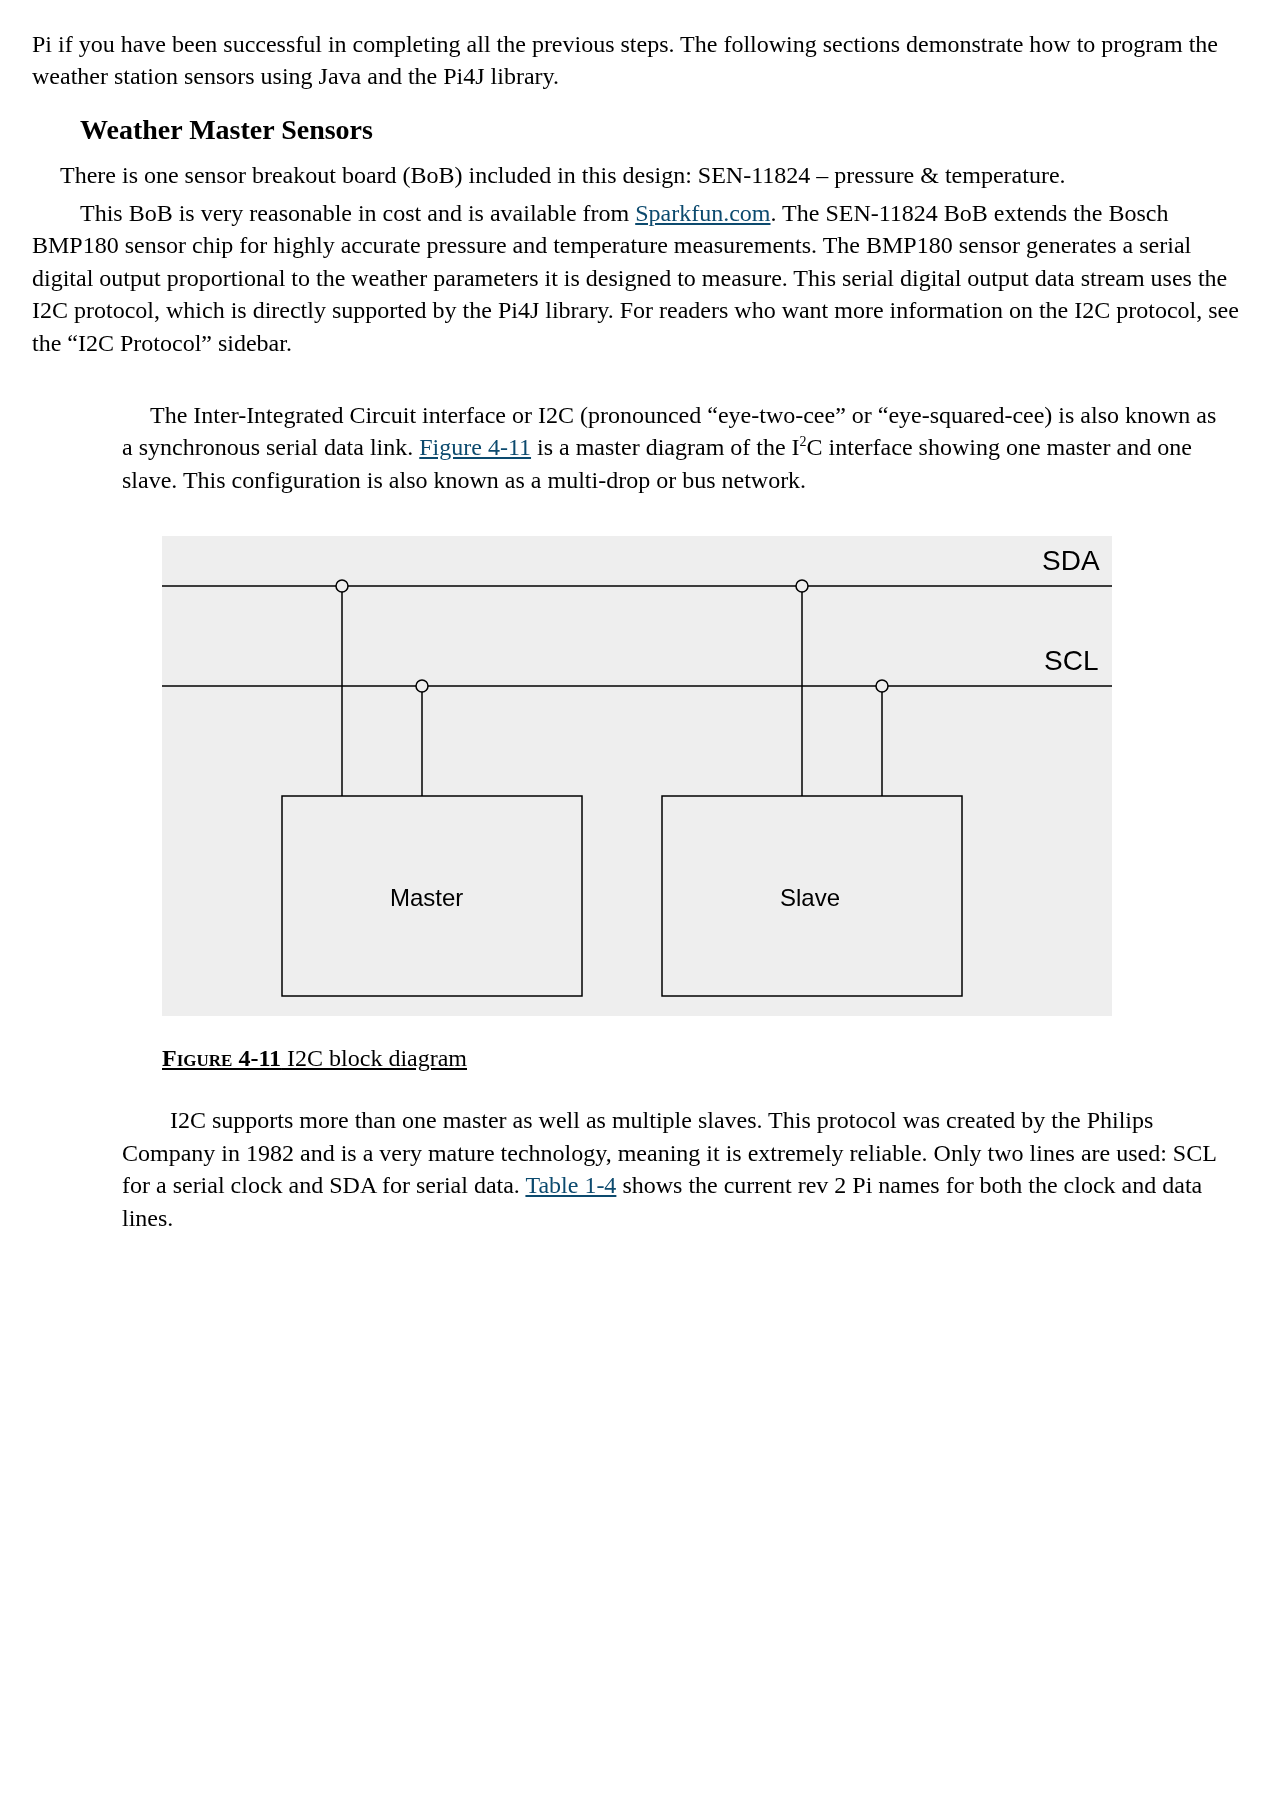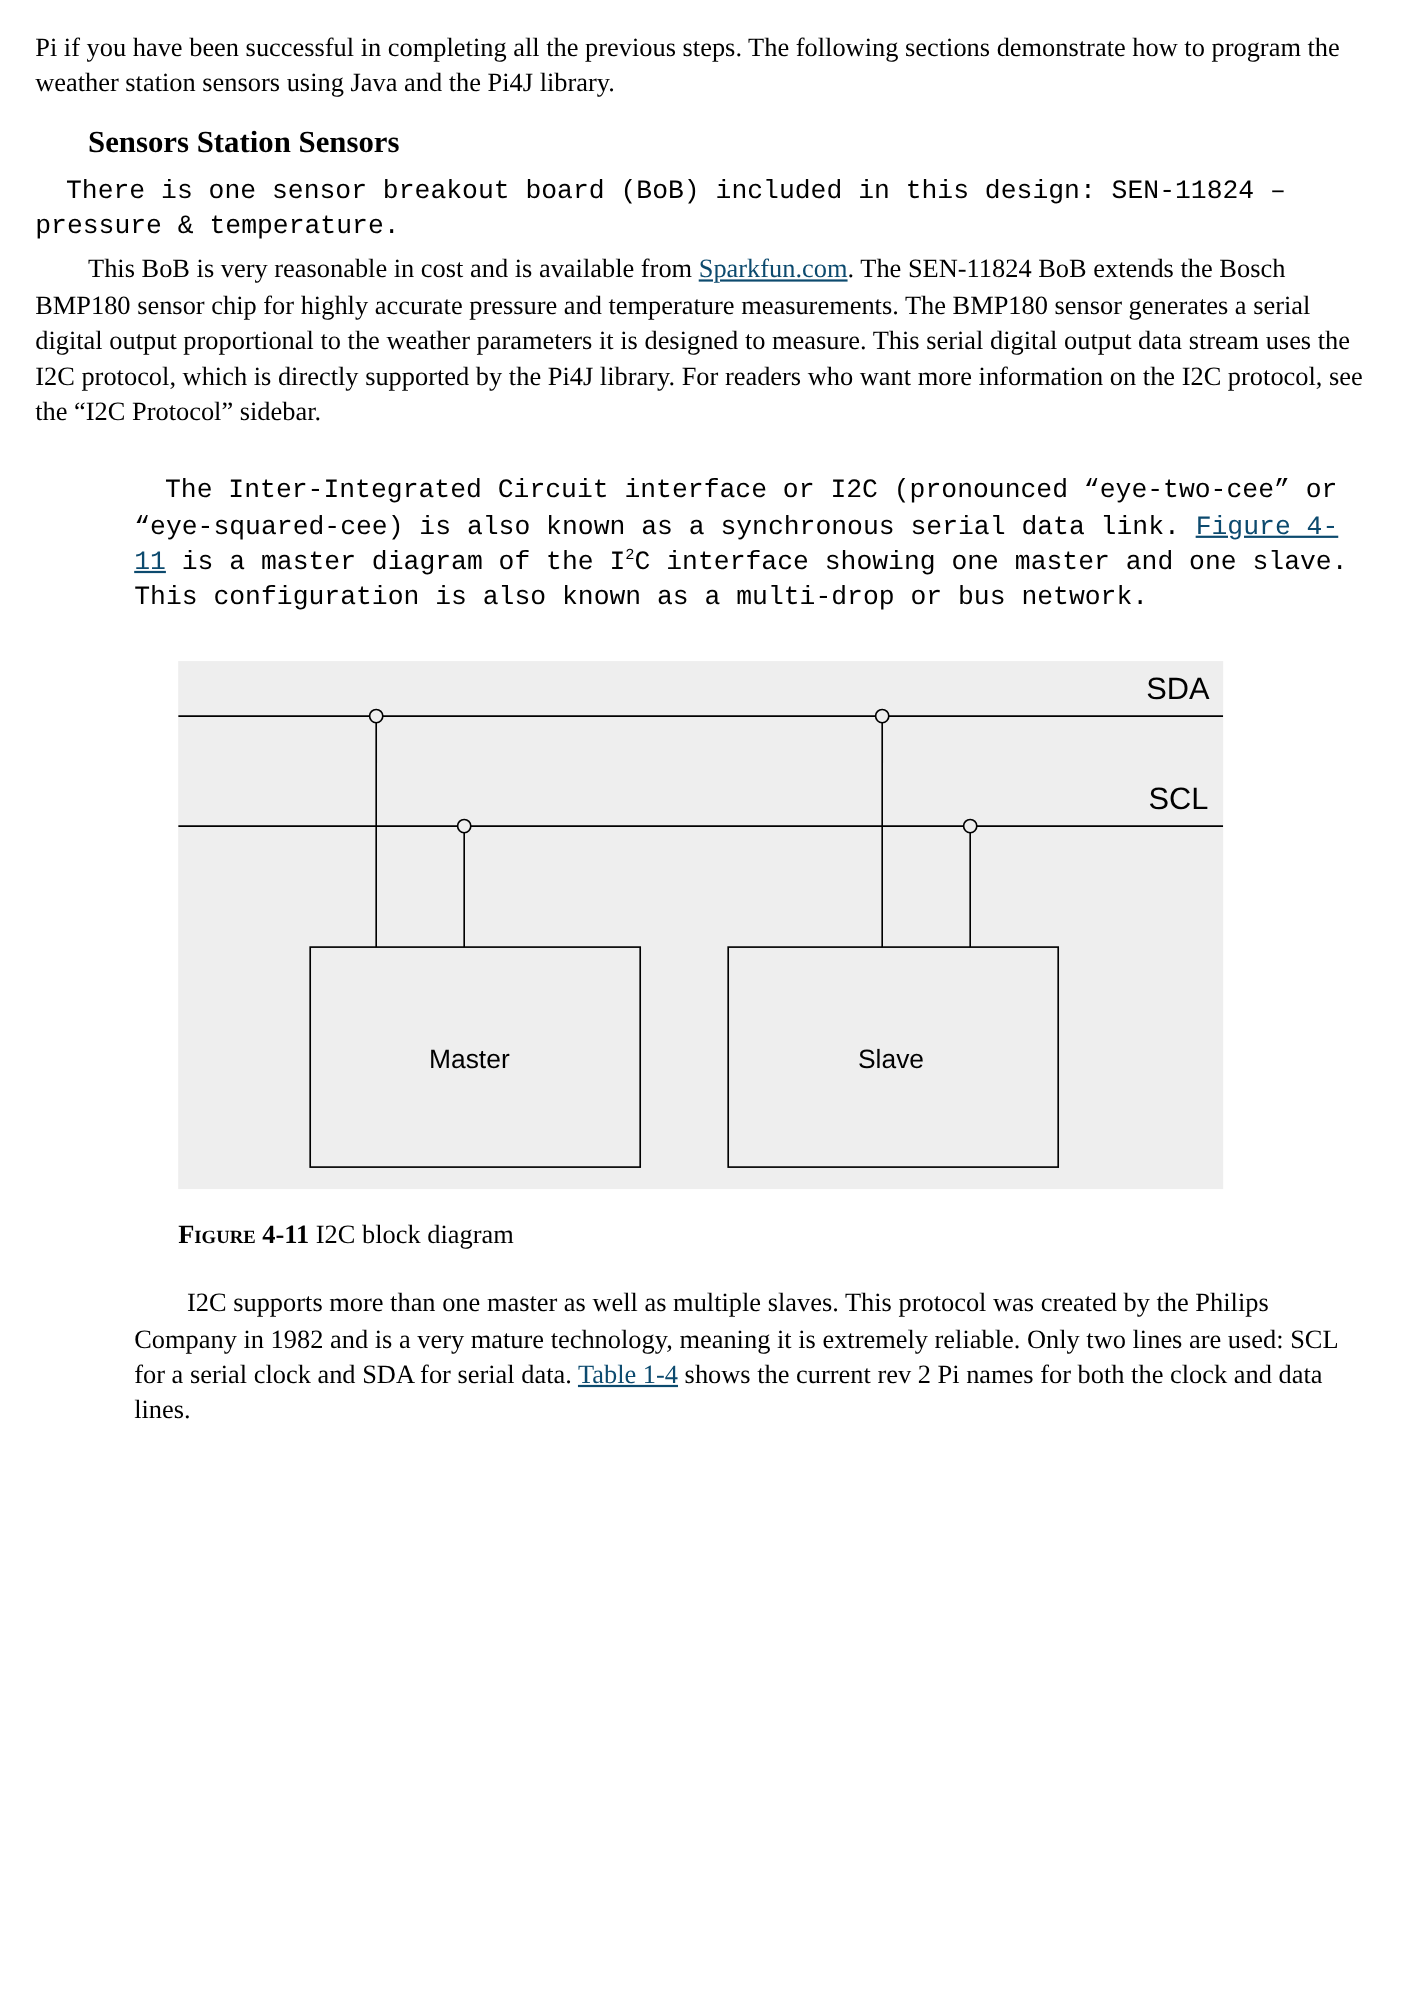--- a/index.html
+++ b/index.html
@@ -13,21 +13,20 @@
       max-width: 1280px;
     }
     p {
       margin: 0 0 6px 0;
     }
     .body-para {
       text-indent: 0;
     }
     .indent {
       text-indent: 28px;
-      font-family: Liberation Mono, monospace;
     }
     .indent-more {
       text-indent: 48px;
     }
     h2 {
       font-family: 'Times New Roman', Times, serif;
       font-size: 28px;
       font-weight: bold;
       margin: 18px 0 10px 48px;
     }
@@ -57,20 +56,21 @@
       height: 480px;
       position: relative;
     }
     .figure svg {
       display: block;
     }
     .figure-caption {
       font-size: 24px;
       margin-top: 26px;
       margin-left: 0;
+      text-decoration: underline;
     }
     .figure-caption .fig-label {
       font-variant: small-caps;
       font-weight: bold;
       font-family: 'Times New Roman', Times, serif;
     }
     .sup {
       font-size: 14px;
       vertical-align: super;
       line-height: 0;
@@ -86,21 +86,21 @@
       font-size: 24px;
       font-weight: 300;
       fill: #000;
     }
   </style>
 </head>
 <body>
 
 <p class="body-para">Pi if you have been successful in completing all the previous steps. The following sections demonstrate how to program the weather station sensors using Java and the Pi4J library.</p>
 
-<h2>Sensors Station Sensors</h2>
+<h2>Weather Master Sensors</h2>
 
 <p class="body-para indent">There is one sensor breakout board (BoB) included in this design: SEN-11824 – pressure &amp; temperature.</p>
 
 <p class="body-para indent-more">
   <span>This BoB is very reasonable in cost and is available from </span><a href="#">Sparkfun.com</a><span>. The SEN-11824 BoB extends the Bosch BMP180 sensor chip for highly accurate pressure and temperature measurements. The BMP180 sensor generates a serial digital output proportional to the weather parameters it is designed to measure. This serial digital output data stream uses the I2C protocol, which is directly supported by the Pi4J library. For readers who want more information on the I2C protocol, see the “I2C Protocol” sidebar.</span>
 </p>
 
 <div class="sidebar">
   <p class="indent">
     <span>The Inter-Integrated Circuit interface or I2C (pronounced “eye-two-cee” or “eye-squared-cee) is also known as a synchronous serial data link. </span><a href="#">Figure 4-11</a><span> is a master diagram of the I</span><span class="sup">2</span><span>C interface showing one master and one slave. This configuration is also known as a multi-drop or bus network.</span>

